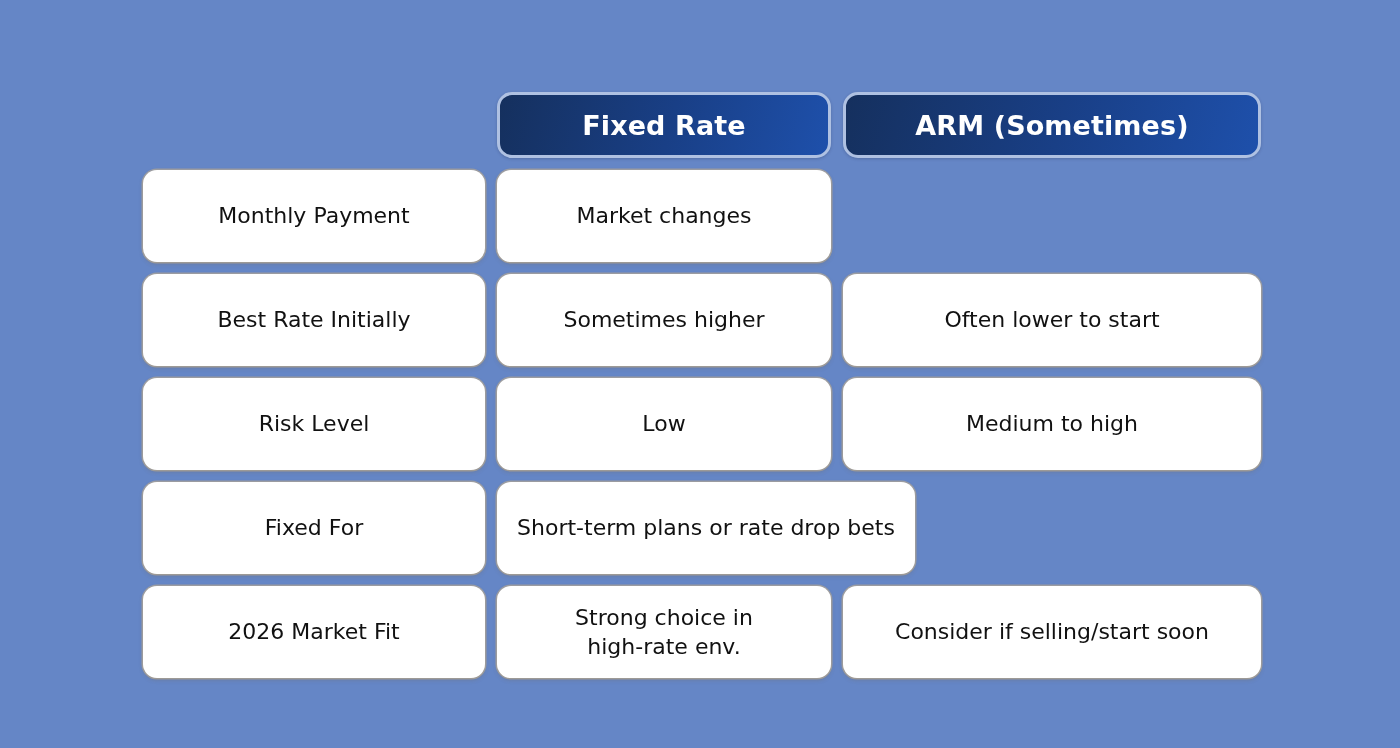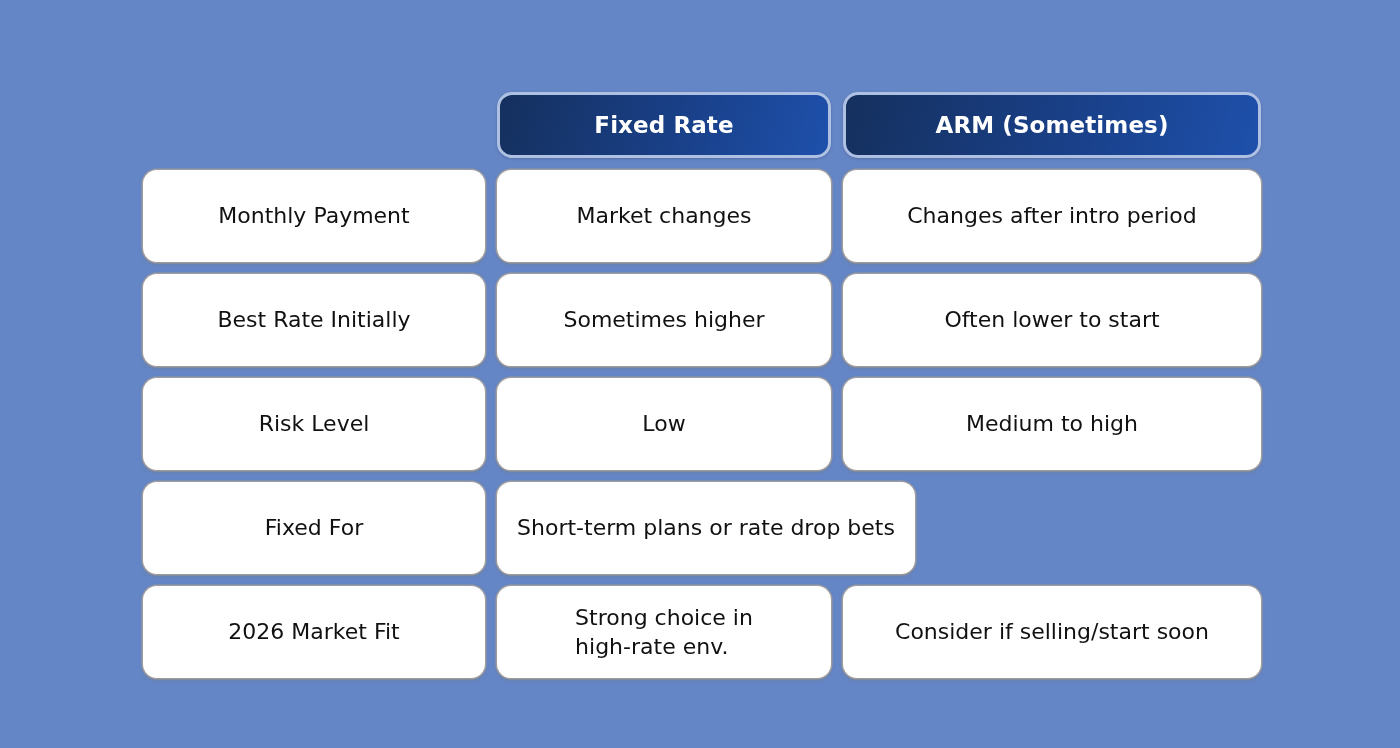--- a/index.html
+++ b/index.html
@@ -55,40 +55,41 @@
   .header-cell {
     height: 66px;
     box-sizing: border-box;
     border-radius: 15px;
     border: 3px solid #AFC1E2;
     background: linear-gradient(105deg, #15305E 0%, #193F86 52%, #1E50AB 100%);
     display: flex;
     align-items: center;
     justify-content: center;
     color: #FFFFFF;
-    font-size: 23px;
+    font-size: 27px;
     font-weight: bold;
     letter-spacing: 0.1px;
     text-align: center;
     box-shadow: 0 1px 3px rgba(30, 40, 70, 0.25);
   }
 
   
   .body-row {
     height: 92px;
   }
 
   .cell {
     height: 92px;
     box-sizing: border-box;
     background: #FFFFFF;
     border-radius: 14px;
     display: flex;
     align-items: center;
     justify-content: center;
+    text-align: center;
     color: #111111;
     font-size: 22px;
     line-height: 1.33;
     padding: 6px 14px;
     box-shadow:
       0 0 0 1.5px rgba(201, 176, 134, 0.55),
       0 2px 4px rgba(120, 100, 70, 0.30);
   }
 
   .cell-text {
@@ -112,23 +113,20 @@
         <span>ARM (Sometimes)</span>
       </div>
     </div>
 
     <div class="row body-row">
       <div class="col-label cell">
         <span class="cell-text">Monthly Payment</span>
       </div>
       <div class="col-fixed cell">
         <span class="cell-text">Market changes</span>
-      </div>
-      <div class="col-arm cell">
-        <span class="cell-text">Changes after intro period</span>
       </div>
     </div>
 
     <div class="row body-row">
       <div class="col-label cell">
         <span class="cell-text">Best Rate Initially</span>
       </div>
       <div class="col-fixed cell">
         <span class="cell-text">Sometimes higher</span>
       </div>

